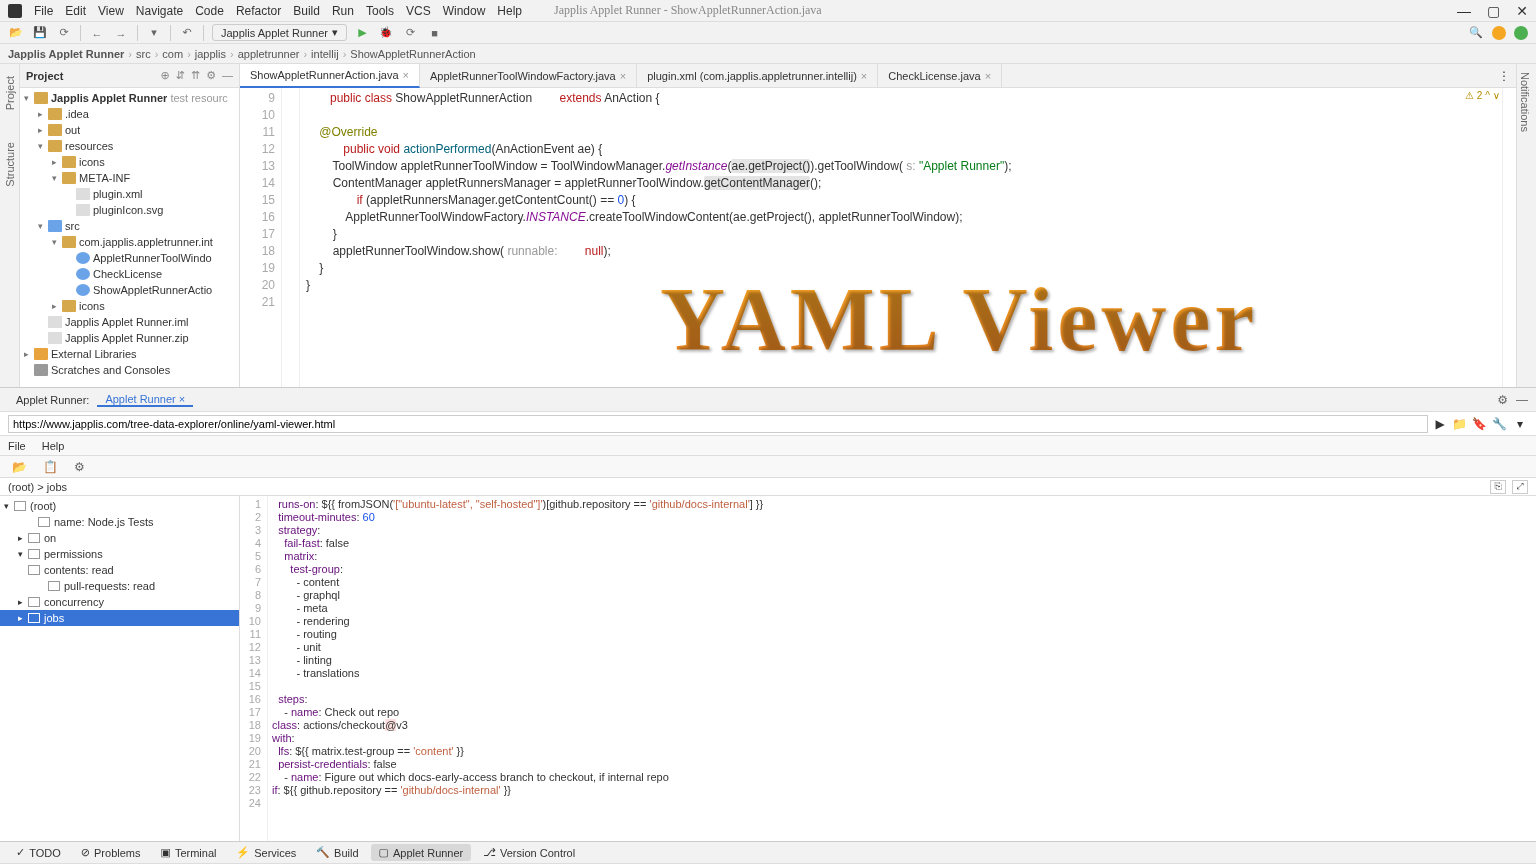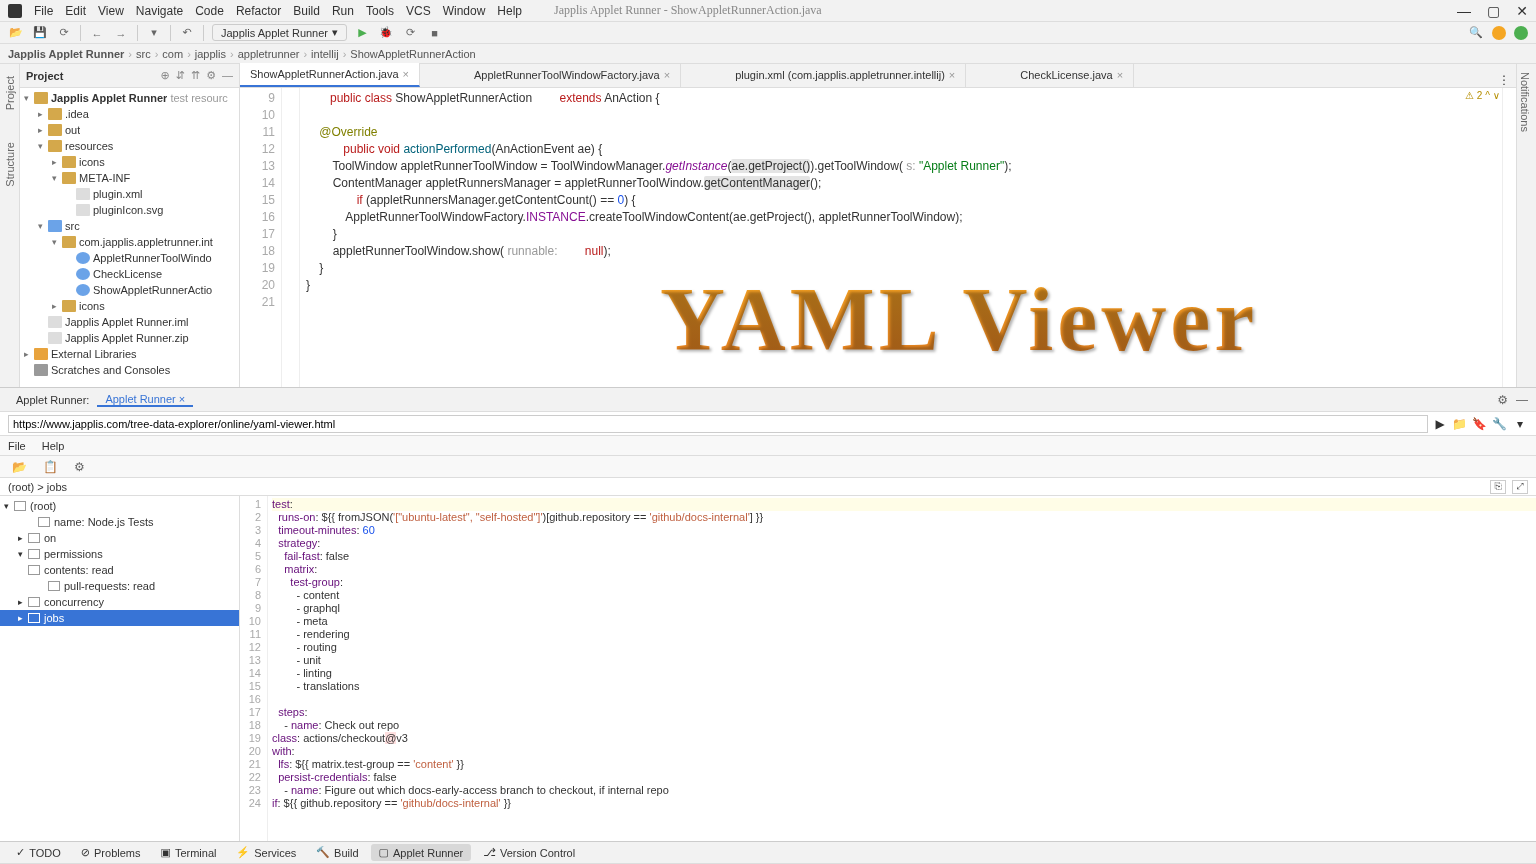--- a/index.html
+++ b/index.html
@@ -37,33 +37,33 @@
 .tree-item { display: flex; align-items: center; height: 16px; padding-left: 4px; cursor: pointer; white-space: nowrap; }
 .tree-item .arrow { width: 10px; font-size: 9px; color: #777; }
 .tree-item .ficon { width: 14px; height: 12px; margin-right: 3px; display: inline-block; }
 .folder-icon { background: #d4a84b; border-radius: 1px; }
 .file-icon { background: #ddd; border-radius: 1px; }
 .java-icon { background: #6ba3e8; border-radius: 50%; }
 .tree-label { overflow: hidden; text-overflow: ellipsis; }
 .tree-dim { color: #999; }
 
 .editor-area { flex: 1; display: flex; flex-direction: column; background: #fff; position: relative; }
-.editor-tabs { height: 24px; display: flex; align-items: flex-end; border-bottom: 1px solid #ddd; background: #f2f2f2; gap: 44px; }
+.editor-tabs { height: 24px; display: flex; align-items: center; border-bottom: 1px solid #ddd; background: #f2f2f2; }
 .editor-tab { padding: 0 10px; height: 24px; display: flex; align-items: center; gap: 4px; font-size: 11px; border-right: 1px solid #ddd; cursor: pointer; }
 .editor-tab.active { background: #fff; border-bottom: 2px solid #3874d6; }
 .editor-tab .close { color: #999; }
 .editor-body { flex: 1; display: flex; position: relative; font-family: Consolas, monospace; font-size: 12px; }
 .gutter { width: 42px; background: #fff; border-right: 1px solid #eee; text-align: right; padding: 2px 6px 0 0; color: #aaa; line-height: 17px; }
 .gutter2 { width: 18px; border-right: 1px solid #eee; }
 .code { flex: 1; padding: 2px 0 0 6px; line-height: 17px; white-space: pre; position: relative; }
 .kw { color: #b91c1c; padding-left: 24px; }
 .ann { color: #808000; }
 .fn { color: #871094; font-style: italic; }
 .str { color: #067d17; }
-.inst { color: #871094; }
+.inst { color: #871094; font-style: italic; }
 .param { color: #999; }
 .hl { background: #e4e4e4; border-radius: 2px; }
 .overlay { position: absolute; top: 180px; left: 420px; font-size: 90px; font-weight: bold; font-family: Georgia, serif; background: linear-gradient(#f5a623,#e67e22); -webkit-background-clip: text; color: transparent; text-shadow: 2px 2px 3px rgba(0,0,0,0.3); letter-spacing: 4px; pointer-events: none; }
 .editor-right-strip { width: 14px; border-left: 1px solid #eee; position: relative; }
 .warn-badge { position: absolute; top: 2px; right: 16px; font-size: 10px; color: #b58e00; }
 
 .right-rail { width: 20px; background: #f2f2f2; border-left: 1px solid #ddd; }
 .right-rail .rail-tab { writing-mode: vertical-rl; font-size: 11px; color: #666; padding: 8px 2px; cursor: pointer; }
 
 .applet-panel { height: 454px; display: flex; flex-direction: column; border-top: 1px solid #ccc; background: #f2f2f2; }
@@ -431,21 +431,21 @@
           <div>16</div>
           <div>17</div>
           <div>18</div>
           <div>19</div>
           <div>20</div>
           <div>21</div>
           <div>22</div>
           <div>23</div>
           <div>24</div>
         </div>
-      <div class="yaml-text"><span class="first"><span class="ykey">test</span>:</span>  <span class="ykey">runs-on</span>: ${{ fromJSON(<span class="ystr">'["ubuntu-latest", "self-hosted"]'</span>)[github.repository == <span class="ystr">'github/docs-internal'</span>] }}
+      <div class="yaml-text">  <span class="ykey">runs-on</span>: ${{ fromJSON(<span class="ystr">'["ubuntu-latest", "self-hosted"]'</span>)[github.repository == <span class="ystr">'github/docs-internal'</span>] }}
   <span class="ykey">timeout-minutes</span>: <span class="ynum">60</span>
   <span class="ykey">strategy</span>:
     <span class="ykey">fail-fast</span>: false
     <span class="ykey">matrix</span>:
       <span class="ykey">test-group</span>:
         - content
         - graphql
         - meta
         - rendering
         - routing

